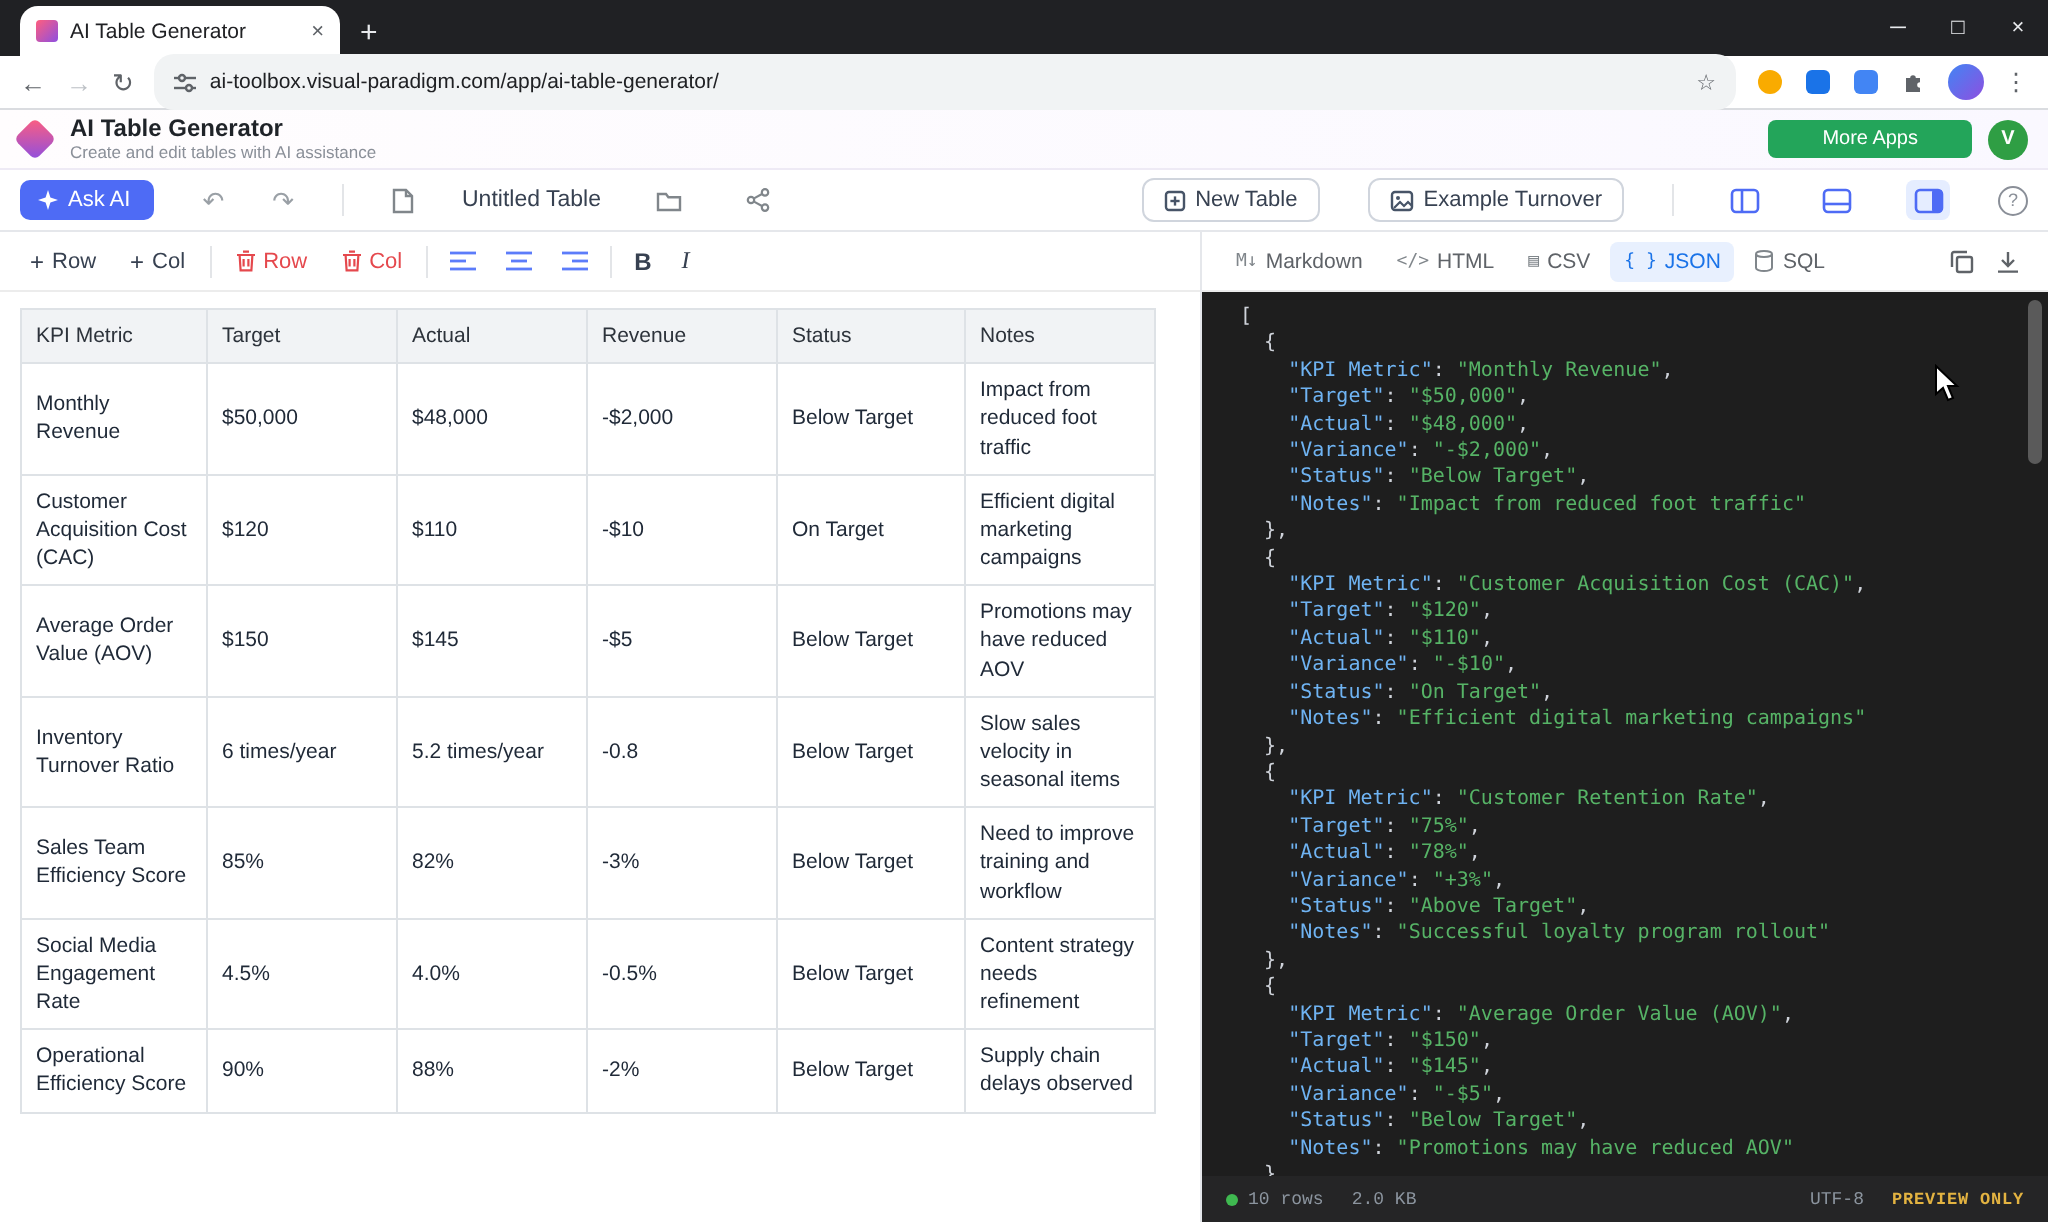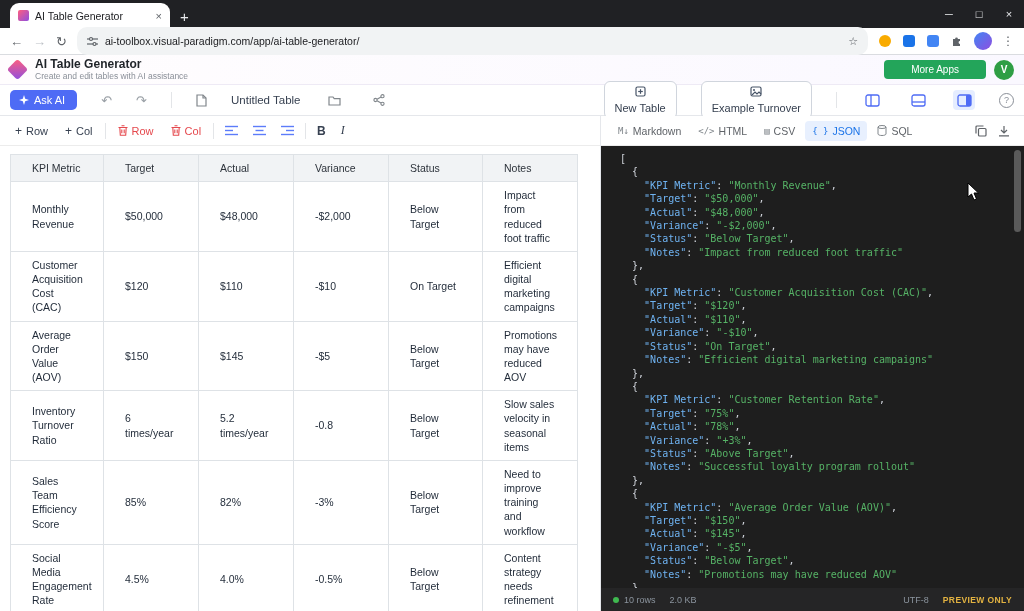--- a/index.html
+++ b/index.html
@@ -37,21 +37,21 @@
   .app-subtitle { font-size:8.5px; color:#8a8f98; line-height:1.15; }
   .more-apps { margin-left:auto; background:#23a55a; color:#fff; font-size:10px; padding:4px 27px; border-radius:4px; border:none; font-family:inherit; }
   .user-avatar { width:20px; height:20px; border-radius:50%; background:#2f9e44; color:#fff; font-size:10px; font-weight:bold; display:flex; align-items:center; justify-content:center; }
 
   
   .maintoolbar { height:31px; background:#fff; border-bottom:1px solid #e5e7eb; display:flex; align-items:center; padding:0 10px; gap:24px; flex:none; }
   .ask-ai { background:#4e6bf5; color:#fff; border:none; border-radius:5px; font-size:11px; font-family:inherit; padding:4px 12px 4px 9px; display:flex; align-items:center; gap:5px; }
   .tool-ico { font-size:13px; color:#9aa0a6; line-height:1; }
   .vdiv { width:1px; height:16px; background:#e3e5e8; flex:none; }
   .doc-name { font-size:11.5px; color:#374151; }
-  .btn-outline { background:#fff; border:1px solid #d0d5dd; border-radius:6px; font-size:11px; color:#374151; font-family:inherit; padding:4px 10px; display:flex; align-items:center; gap:5px;flex-direction:column; }
+  .btn-outline { background:#fff; border:1px solid #d0d5dd; border-radius:6px; font-size:11px; color:#374151; font-family:inherit; padding:4px 10px; display:flex; align-items:center; gap:5px; }
   .layout-ico { width:22px; height:20px; display:flex; align-items:center; justify-content:center; border-radius:4px; }
   .layout-ico.active { background:#e5edff; }
   .help-circle { width:15px; height:15px; border:1.2px solid #8a8f98; border-radius:50%; color:#8a8f98; font-size:9px; display:flex; align-items:center; justify-content:center; }
   .spacer { flex:1; }
 
   
   .content { flex:1; display:flex; min-height:0; }
   .left-pane { width:600px; flex:none; display:flex; flex-direction:column; background:#fff; }
   .right-pane { flex:1; display:flex; flex-direction:column; border-left:1px solid #e5e7eb; min-width:0; }
 
@@ -60,21 +60,21 @@
   .et-btn { display:flex; align-items:center; gap:4px; font-size:11px; color:#374151; padding:3px 5px; border-radius:4px; background:none; border:none; font-family:inherit; }
   .et-btn .plus { font-size:12px; color:#374151; }
   .et-btn.danger { color:#e5484d; }
   .icon-btn { background:none; border:none; padding:2px 4px; display:flex; align-items:center; }
   .fmt-b { font-size:12px; font-weight:bold; color:#374151; }
   .fmt-i { font-size:12px; font-style:italic; font-family:"Liberation Serif",serif; color:#374151; }
 
   
   .tablewrap { flex:1; overflow:hidden; padding:8px 10px 0; }
   table.data { border-collapse:collapse; table-layout:fixed; width:567px; font-size:10.5px; color:#1f2937; }
-  table.data th, table.data td { border:1px solid #dee2e6; padding:6px 21px; text-align:left; vertical-align:middle; font-weight:normal; line-height:1.35; overflow:hidden; }
+  table.data th, table.data td { border:1px solid #dee2e6; padding:6px 7px; text-align:left; vertical-align:middle; font-weight:normal; line-height:1.35; overflow:hidden; }
   table.data th { background:#f1f3f5; color:#2d333b; height:26px; }
   table.data td { background:#fff; }
 
   .hintbar { height:23px; border-top:1px solid #ececec; background:#fff; display:flex; align-items:center; padding:0 10px; flex:none; }
   .hint-text { font-size:9px; color:#9aa0a6; white-space:nowrap; overflow:hidden; }
 
   
   .exporttabs { height:30px; background:#fff; border-bottom:1px solid #ececec; display:flex; align-items:center; padding:0 10px; gap:3px; flex:none; }
   .xtab { display:flex; align-items:center; gap:4px; font-size:10.5px; color:#5f6368; padding:4px 7px; border-radius:4px; background:none; border:none; font-family:inherit; }
   .xtab .xico { font-size:9px; color:#80868b; font-family:"DejaVu Sans Mono",monospace; }
@@ -84,21 +84,21 @@
   
   .editor { flex:1; background:#1e1e1e; position:relative; overflow:hidden; min-height:0; }
   .code-area { padding:6px 0 0 19px; font-family:"DejaVu Sans Mono",monospace; font-size:10px; }
   .code-line { white-space:pre; line-height:13.4px; color:#d4d4d4; }
   .code-line .k { color:#6fb3f2; }
   .code-line .s { color:#56b366; }
   .code-line .p { color:#cfd3da; }
   .ed-scrollbar { position:absolute; right:3px; top:4px; width:7px; height:82px; background:#5a5a5a; border-radius:4px; }
 
   
-  .statusbar { height:23px; background:#252526; display:flex; align-items:center; padding:0 12px; gap:14px; flex:none; }
+  .statusbar { height:23px; background:#252526; display:flex; align-items:center; padding:0 12px; gap:14px; flex:none;font-family:Liberation Mono, monospace; }
   .sb-item { font-size:9px; color:#8b949e; display:flex; align-items:center; gap:5px; }
   .sb-dot { width:6px; height:6px; border-radius:50%; background:#3fb950; }
   .sb-mode { font-size:8.5px; color:#e3b341; font-weight:bold; letter-spacing:.4px; }
 
   .cursor { position:absolute; left:967px; top:182px; z-index:50; pointer-events:none; }
   svg.si { display:block; }
 </style>
 </head>
 <body>
 
@@ -294,21 +294,21 @@
               <col style="width:95px">
               <col style="width:95px">
               <col style="width:94px">
               <col style="width:95px">
             </colgroup>
           <thead>
             <tr>
               <th>KPI Metric</th>
               <th>Target</th>
               <th>Actual</th>
-              <th>Variance</th>
+              <th>Revenue</th>
               <th>Status</th>
               <th>Notes</th>
             </tr>
           </thead>
           <tbody>
               <tr>
                 <td>Monthly Revenue</td>
                 <td>$50,000</td>
                 <td>$48,000</td>
                 <td>-$2,000</td>

